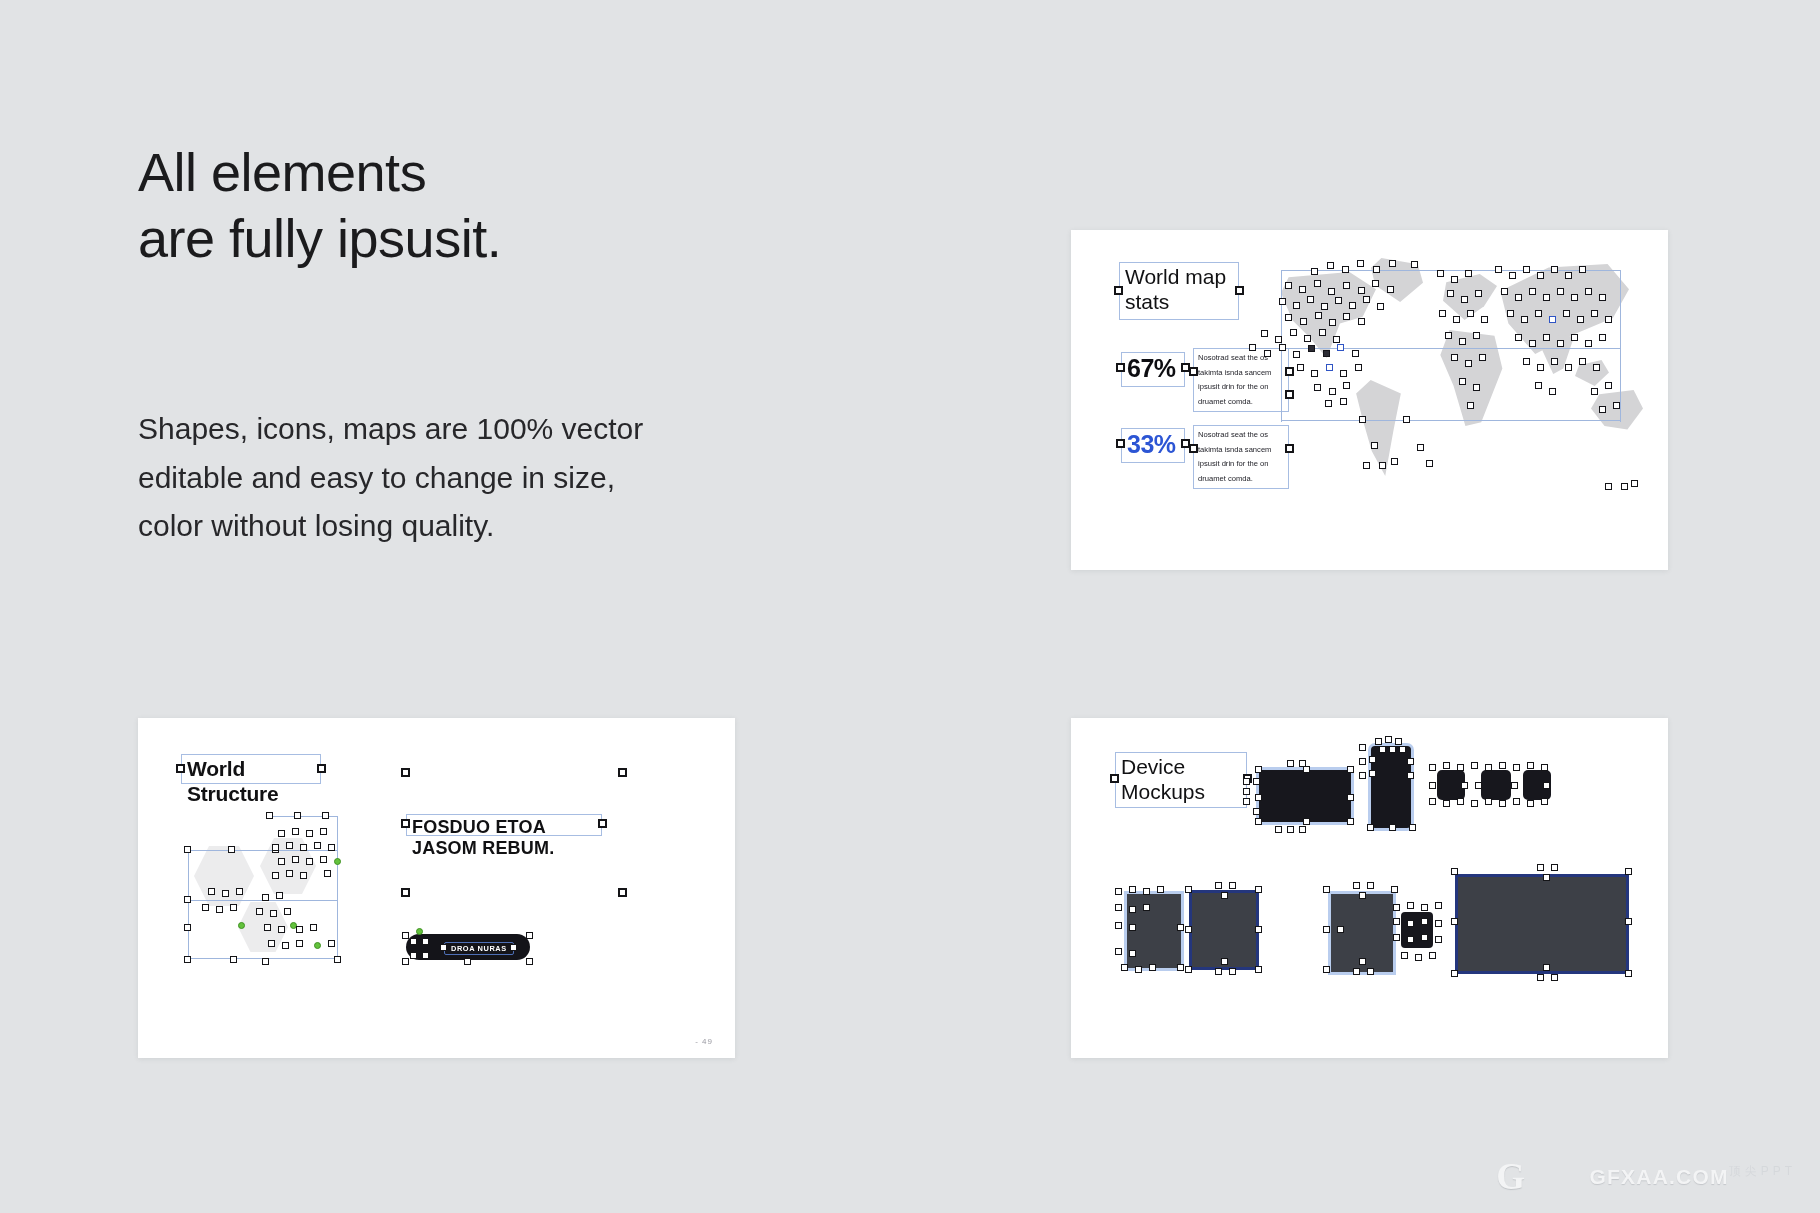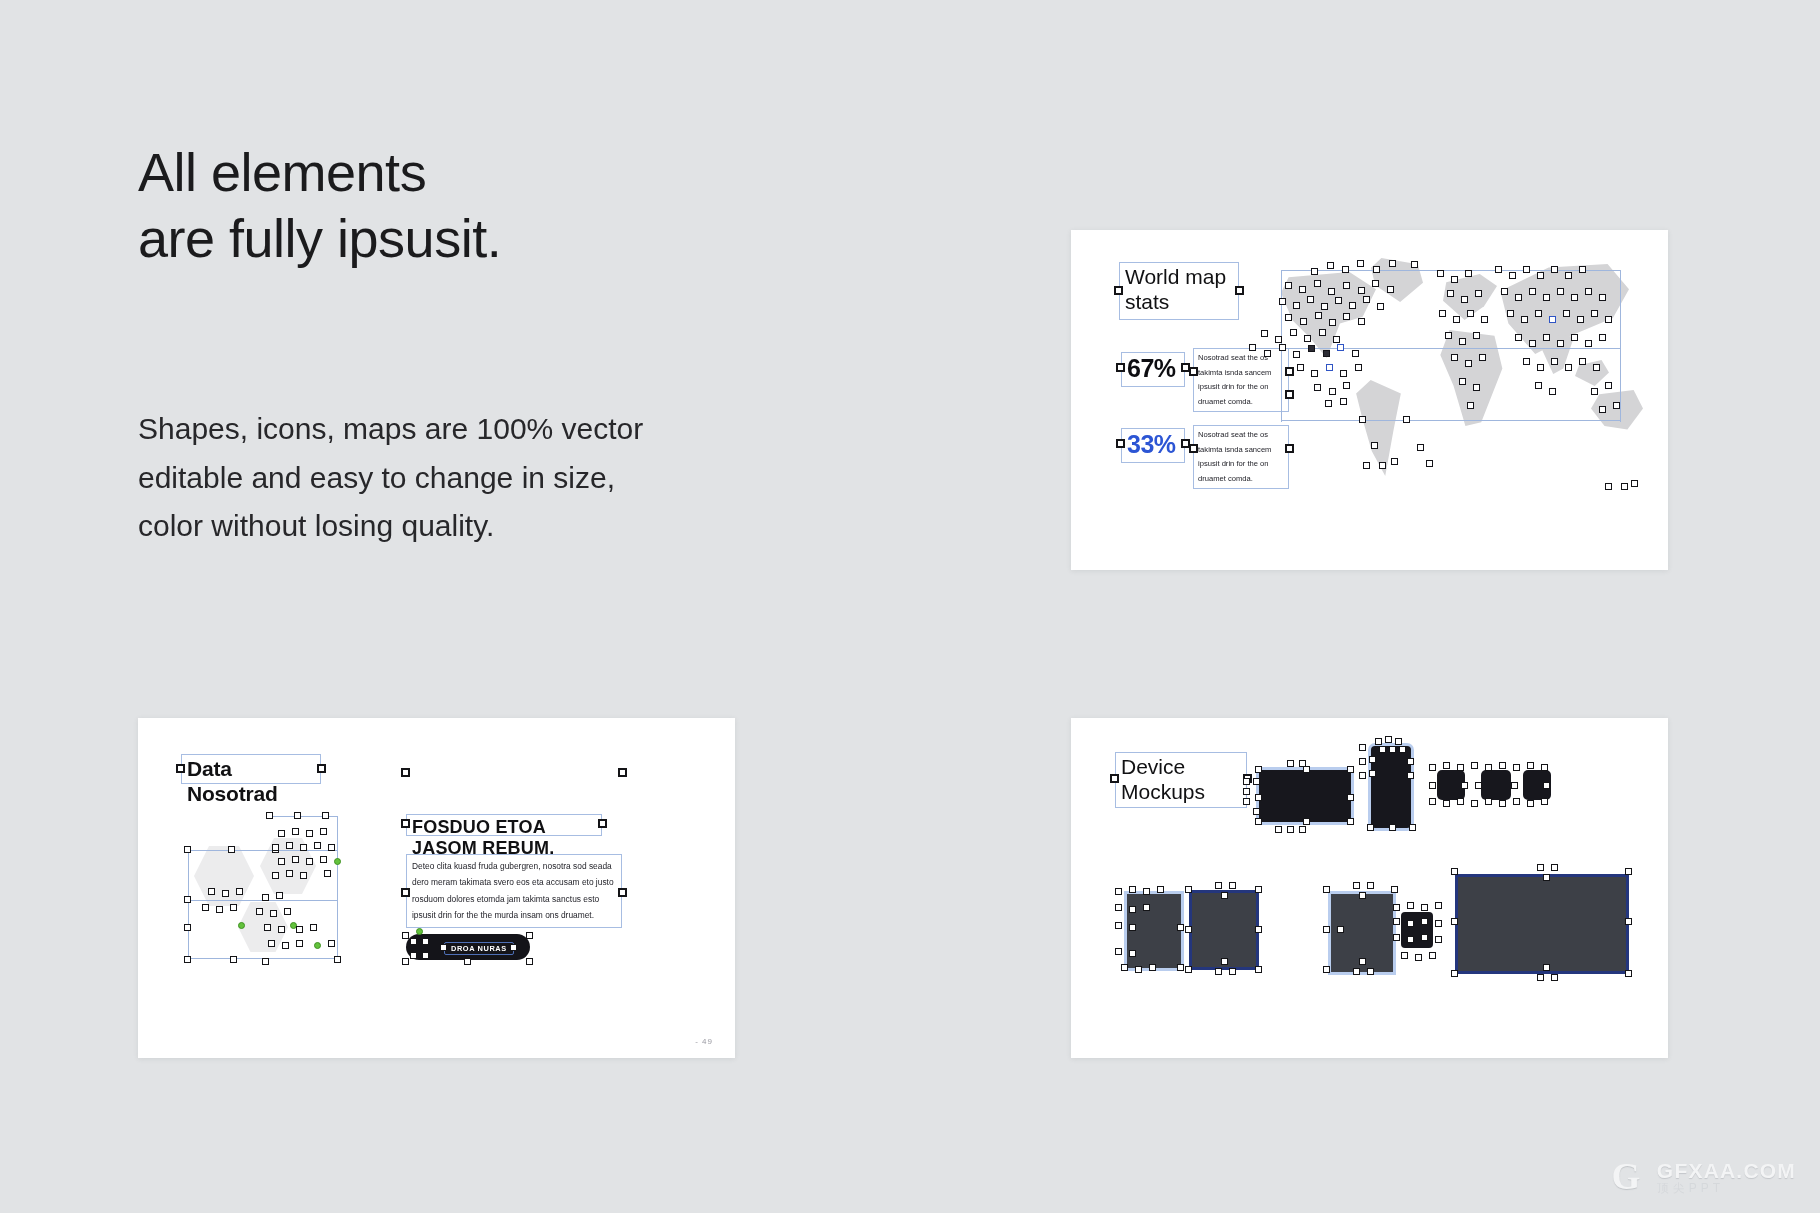--- a/index.html
+++ b/index.html
@@ -182,21 +182,21 @@
     width: 44px; height: 44px;
     border-radius: 50%;
     color: #ffffff;
     font-size: 37px;
     font-weight: 700;
     line-height: 44px;
     text-align: center;
     font-family: "Liberation Serif", serif;
     text-shadow: 0 1px 1px rgba(120,125,132,0.5);
   }
-  #wm-text { display: flex; flex-direction: column; line-height: 1.1; }
+  #wm-text { display: flex; flex-direction: row; line-height: 1.1; margin-left: 48px; }
   #wm-title { color: #ffffff; font-size: 21px; font-weight: 700; letter-spacing: 1.2px; text-shadow: 0 1px 1px rgba(120,125,132,.45); }
   #wm-sub { color: #cfd2d6; font-size: 12px; letter-spacing: 4px; }
 </style>
 </head>
 <body>
 
 <div id="headline">All elements
 are fully ipsusit.</div>
 <div id="bodycopy">Shapes, icons, maps are 100% vector
 editable and easy to change in size,
@@ -372,21 +372,21 @@
   <div class="blurb" style="left:122px; top:195px; width:96px;">Nosotrad seat the os
 takimta isnda sancem
 ipsusit drin for the on
 druamet comda.</div>
   <div class="h" style="left:118px;top:214px;"></div>
   <div class="h" style="left:214px;top:214px;"></div>
 </div>
 
 <div class="slide" id="slide-datastruct">
 
-  <div class="slide-title bold" style="left:43px; top:36px; width:140px; height:30px;">Data Nosotrad</div>
+  <div class="slide-title bold" style="left:43px; top:36px; width:140px; height:30px;">World Structure</div>
   <div class="h" style="left:38px;top:46px;"></div>
   <div class="h" style="left:179px;top:46px;"></div>
 
   <div class="node-hex" style="left:56px; top:128px; width:60px; height:60px; clip-path:polygon(25% 0%,75% 0%,100% 50%,75% 100%,25% 100%,0% 50%);"></div>
   <div class="node-hex" style="left:122px; top:120px; width:56px; height:56px; clip-path:polygon(25% 0%,75% 0%,100% 50%,75% 100%,25% 100%,0% 50%);"></div>
   <div class="node-hex" style="left:100px; top:184px; width:50px; height:50px; clip-path:polygon(25% 0%,75% 0%,100% 50%,75% 100%,25% 100%,0% 50%);"></div>
 
   <div class="connector" style="left:50px;top:132px;width:150px;"></div>
   <div class="connector" style="left:50px;top:182px;width:150px;"></div>
   <div class="connector v" style="left:50px;top:132px;height:110px;"></div>
@@ -447,24 +447,20 @@
   <div class="h sm" style="left:124px;top:240px;"></div>
   <div class="h sm" style="left:196px;top:238px;"></div>
 
   <div class="h" style="left:263px;top:50px;"></div>
   <div class="h" style="left:480px;top:50px;"></div>
 
   <div class="slide-title bold" style="left:268px; top:96px; width:196px; height:22px; font-size:18px; letter-spacing:0.2px;">FOSDUO ETOA JASOM REBUM.</div>
   <div class="h" style="left:263px;top:101px;"></div>
   <div class="h" style="left:460px;top:101px;"></div>
 
-  <div class="para" style="left:268px; top:136px; width:216px;">Deteo clita kuasd fruda gubergren, nosotra sod seada
-dero meram takimata svero eos eta accusam eto justo
-rosduom dolores etomda jam takimta sanctus esto
-ipsusit drin for the the murda insam ons druamet.</div>
   <div class="h" style="left:263px;top:170px;"></div>
   <div class="h" style="left:480px;top:170px;"></div>
 
   <div id="ds-pill" style="left:268px; top:216px; width:124px; height:26px;"></div>
   <div class="h sm" style="left:272px;top:220px;"></div>
   <div class="h sm" style="left:284px;top:220px;"></div>
   <div class="h sm" style="left:272px;top:234px;"></div>
   <div class="h sm" style="left:284px;top:234px;"></div>
   <div class="h sm green" style="left:278px;top:210px;"></div>
   <div id="ds-pill-label" style="left:306px; top:224px;">DROA NURAS</div>

